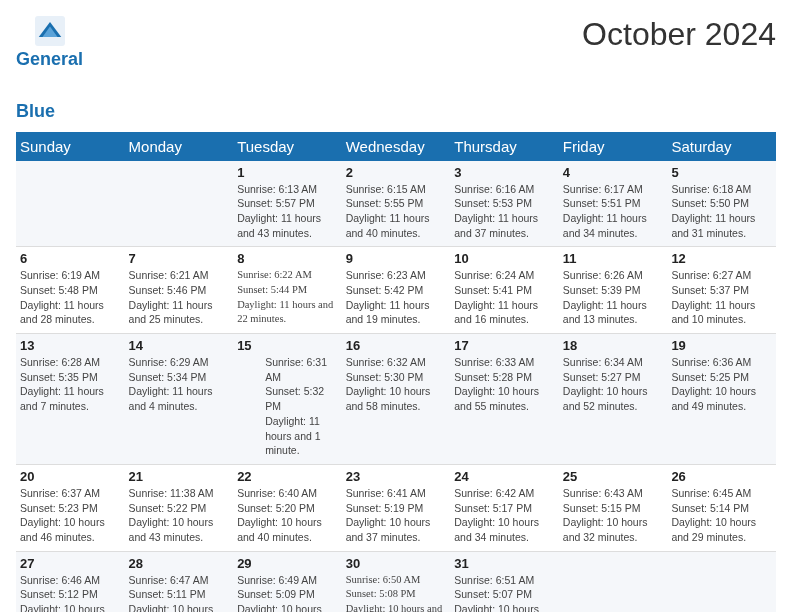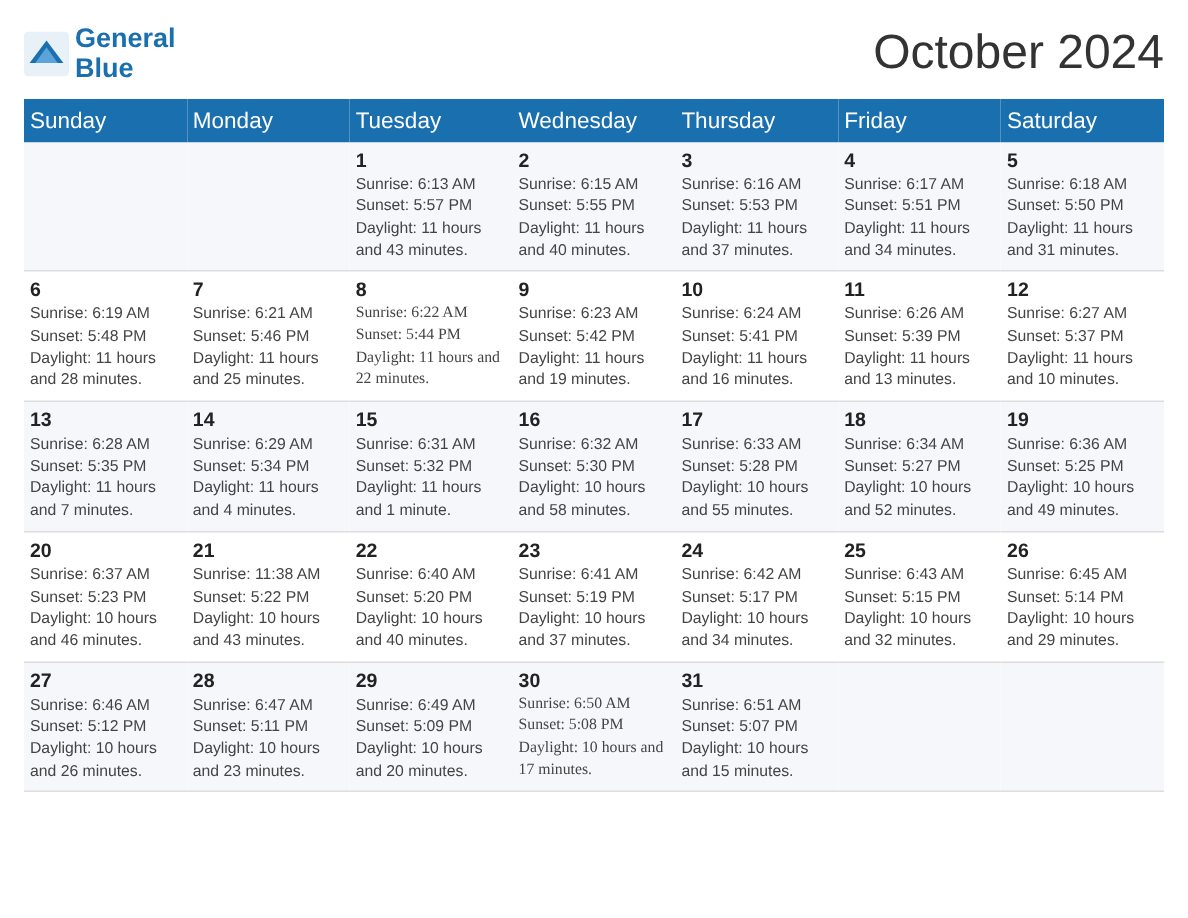--- a/index.html
+++ b/index.html
@@ -13,20 +13,21 @@
     .header {
       display: flex;
       justify-content: space-between;
       align-items: flex-start;
       margin-bottom: 10px;
     }
     .logo {
       display: flex;
       align-items: center;
       gap: 4px;
+      flex-direction: column;
     }
     .logo-text {
       font-size: 18px;
       font-weight: bold;
       color: #333;
       line-height: 1.1;
     }
     .logo-text span { color: #1a6faf; }
     .logo-icon {
       width: 30px;
@@ -83,21 +84,21 @@
 
 <div class="header">
   <div class="logo">
     <svg class="logo-icon" viewBox="0 0 40 40">
       <rect x="0" y="0" width="40" height="40" rx="4" fill="#e8f0f8"></rect>
       <polygon points="20,8 35,28 5,28" fill="#1a6faf"></polygon>
       <polygon points="20,14 30,28 10,28" fill="#5ba3d9"></polygon>
     </svg>
     <div class="logo-text">
       <div><span>General</span></div>
-      <div style="color:#1a6faf;">Blue</div>
+      <div style="color:#1a6faf;margin-top:32px;">Blue</div>
     </div>
   </div>
   <div class="title-block">
     <div class="month-title">October 2024</div>
   </div>
 </div>
 
 <table>
   <thead>
     <tr>
@@ -197,21 +198,21 @@
 Daylight: 11 hours and 7 minutes.</div>
         </td>
         <td>
           <span class="day-number">14</span>
           <div class="day-info" style="white-space: pre-line;">Sunrise: 6:29 AM
 Sunset: 5:34 PM
 Daylight: 11 hours and 4 minutes.</div>
         </td>
         <td>
           <span class="day-number">15</span>
-          <div class="day-info" style="white-space: pre-line;">Sunrise: 6:31 AM
+          <div class="day-info" style="white-space: pre-line; margin-left: 28px;">Sunrise: 6:31 AM
 Sunset: 5:32 PM
 Daylight: 11 hours and 1 minute.</div>
         </td>
         <td>
           <span class="day-number">16</span>
           <div class="day-info" style="white-space: pre-line;">Sunrise: 6:32 AM
 Sunset: 5:30 PM
 Daylight: 10 hours and 58 minutes.</div>
         </td>
         <td>

